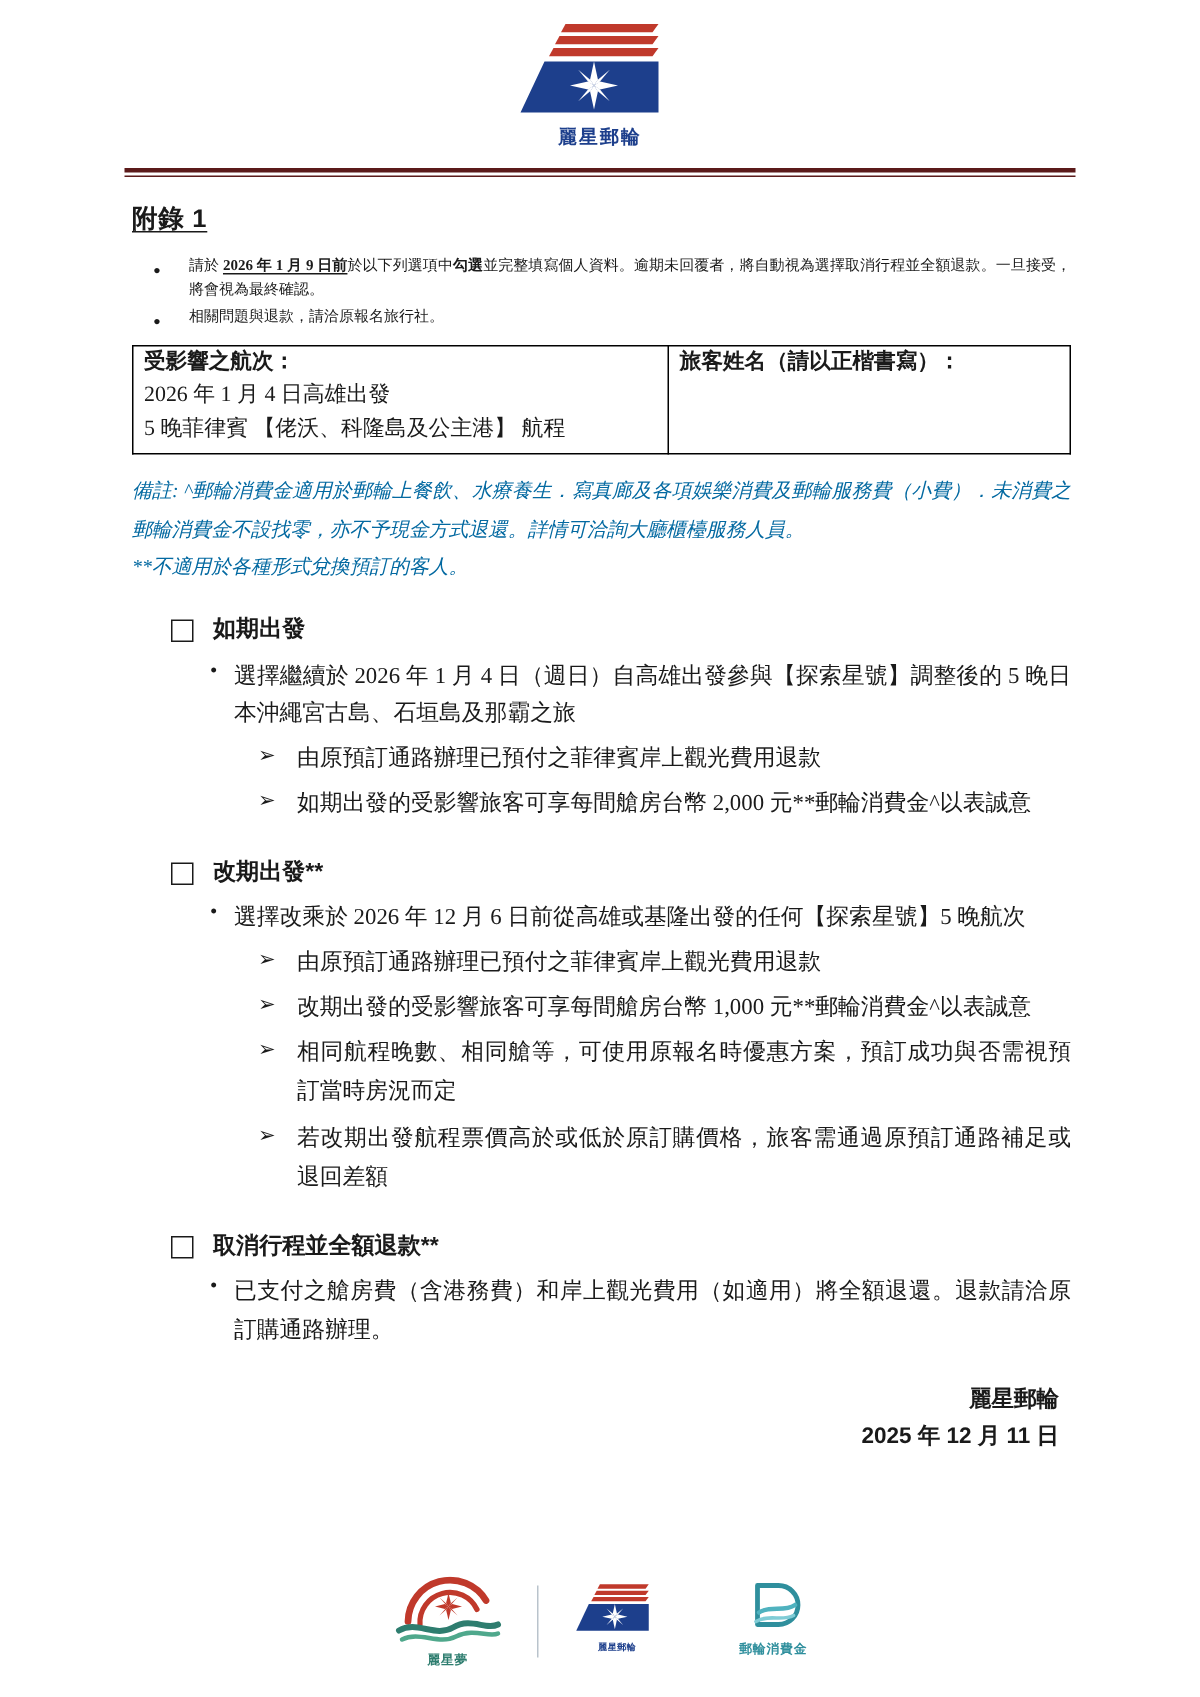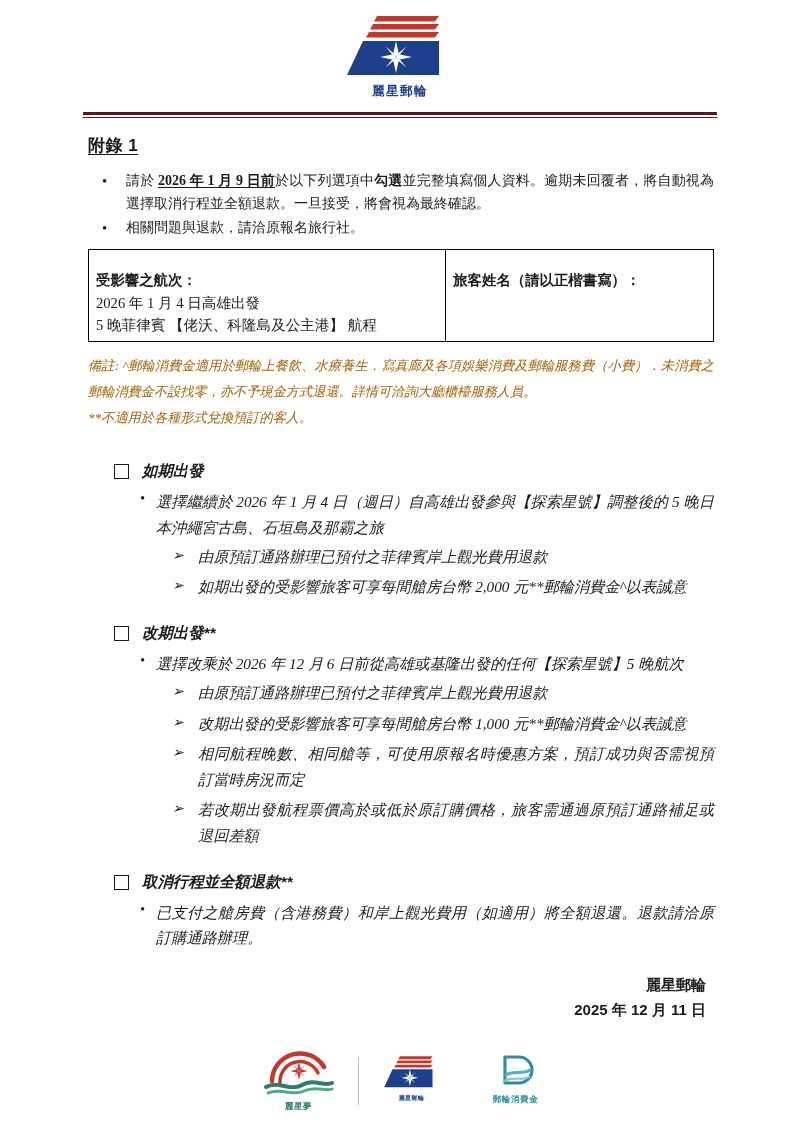--- a/index.html
+++ b/index.html
@@ -77,21 +77,21 @@
 
   
   ul.dot-list {
     list-style: none;
     margin: 13px 0 0 0;
     padding: 0;
   }
   ul.dot-list > li {
     position: relative;
     padding-left: 38px;
-    font-size: 14px;
+    font-size: 10px;
     line-height: 1.62;
     margin-bottom: 2px;
     text-align: justify;
     font-family: Liberation Serif, serif;
   }
   ul.dot-list > li::before {
     content: "\2022";
     position: absolute;
     left: 14px;
     top: -1px;
@@ -107,21 +107,21 @@
   
   table.info-table {
     border-collapse: collapse;
     width: 100%;
     margin-top: 9px;
     table-layout: fixed;
   }
   table.info-table td {
     border: 1.2px solid #000;
     vertical-align: top;
-    padding: 20px 7px 5px 7px;
+    padding: 0 7px 5px 7px;
     font-size: 14.6px;
     line-height: 1.52;
   }
   td.col-left  { width: 57.5%; }
   td.col-right { width: 42.5%; margin-left: 16px; }
   .cell-strong {
     font-family: "Liberation Sans", "DejaVu Sans", sans-serif;
     font-weight: 700;
     font-size: 14.4px;
   }
@@ -131,26 +131,26 @@
 
   
   .notes {
     margin-top: 11px;
   }
   .note-line {
     font-family: "Liberation Serif", "DejaVu Serif", serif;
     font-style: italic;
     font-size: 13.2px;
     line-height: 1.95;
-    color: #a16207;
+    color: #0369a1;
     text-align: justify;
   }
 
   
-  .options { margin-top: 30px; font-style: italic; }
+  .options { margin-top: 18px; }
 
   .option-block { margin-bottom: 22px; }
 
   .option-head {
     display: flex;
     align-items: flex-start;
     padding-left: 26px;
   }
   .checkbox {
     width: 13px;

